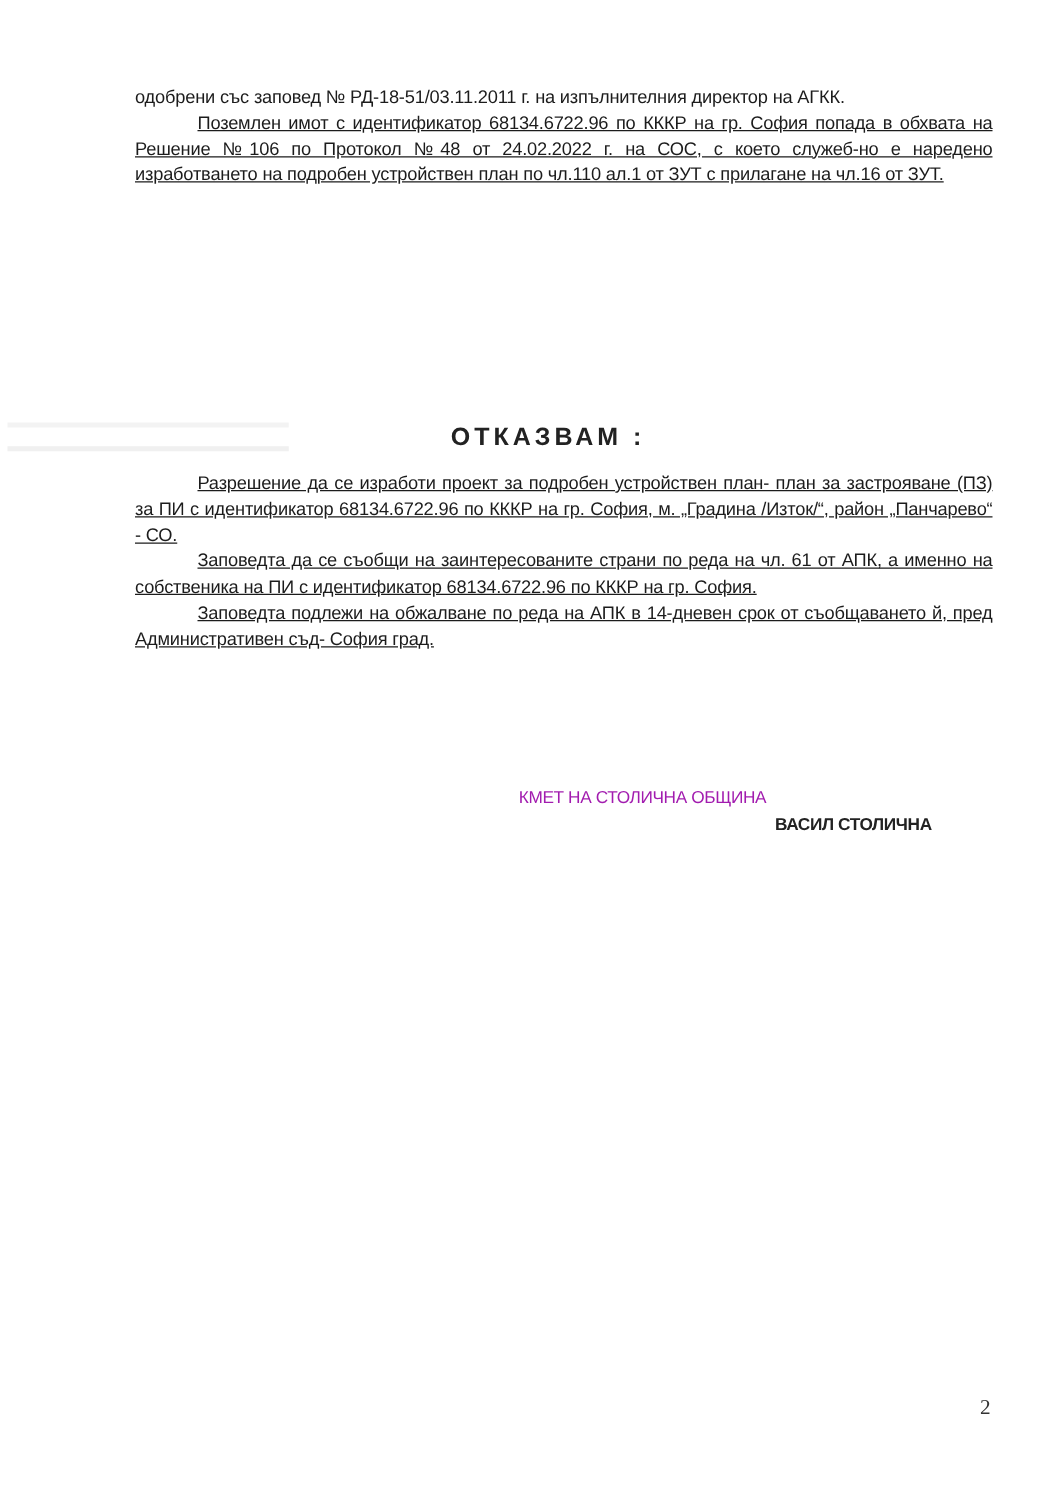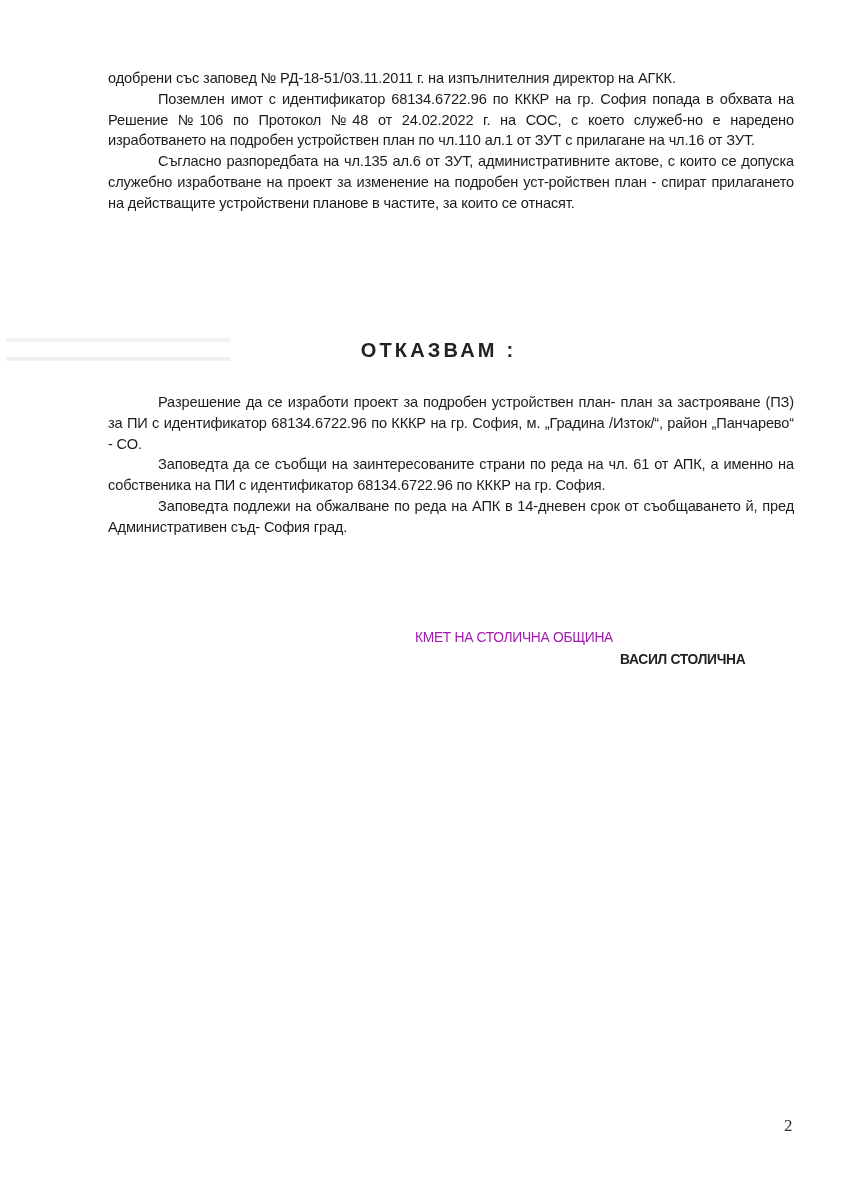--- a/index.html
+++ b/index.html
@@ -8,23 +8,23 @@
       position: relative; overflow: hidden;
       font-family: "Liberation Sans Narrow", "Liberation Sans", "DejaVu Sans", sans-serif;
       color: #1c1c1c;
     }
     .page { position: absolute; left: 0; top: 0; width: 770px; height: 1200px; }
     .body-text {
       position: absolute; left: 108px; width: 686px;
       font-size: 14.6px; line-height: 20.8px; letter-spacing: -0.15px;
     }
     .block1 { top: 68px; }
-    .block2 { top: 377px; margin-top: 15px; }
+    .block2 { top: 377px; }
     .para { margin: 0; text-align: justify; text-align-last: left; }
-    .para.indent { text-indent: 50px; }
+    .para.indent { text-indent: 50px; text-decoration: underline; }
     .heading {
       position: absolute; top: 339px; left: 0; width: 849px; text-align: center;
       font-size: 20px; font-weight: bold; letter-spacing: 3.2px; color: #222;
       padding-left: 28px; box-sizing: border-box;
     }
     .sig-title {
       position: absolute; top: 630px; left: 415px;
       font-size: 13.8px; font-weight: normal; letter-spacing: -0.3px; color: #a21caf;
     }
     .sig-name {
@@ -44,21 +44,20 @@
 <body>
 
 <div class="page">
 
   <div class="artifact a1"></div>
   <div class="artifact a2"></div>
 
   <div class="body-text block1">
     <p class="para">одобрени със заповед № РД-18-51/03.11.2011 г. на изпълнителния директор на АГКК.</p>
     <p class="para indent">Поземлен имот с идентификатор 68134.6722.96 по КККР на гр. София попада в обхвата на Решение №106 по Протокол №48 от 24.02.2022 г.  на СОС, с което служеб-но е наредено изработването на подробен устройствен план по чл.110 ал.1  от ЗУТ с прилагане на чл.16 от ЗУТ.</p>
-    <p class="para indent">Съгласно разпоредбата на чл.135 ал.6 от ЗУТ, административните актове, с които се допуска служебно изработване на проект  за изменение на подробен уст-ройствен план - спират прилагането на действащите устройствени планове в частите, за които се отнасят.</p>
   </div>
 
   <div class="heading">ОТКАЗВАМ :</div>
 
   <div class="body-text block2">
     <p class="para indent">Разрешение да се изработи проект за подробен устройствен план- план за застрояване (ПЗ) за ПИ с идентификатор 68134.6722.96 по КККР на гр. София, м. „Градина /Изток/“, район „Панчарево“ - СО.</p>
     <p class="para indent">Заповедта да се съобщи на заинтересованите страни по реда на чл. 61 от АПК, а именно на собственика на ПИ с идентификатор 68134.6722.96 по КККР на гр. София.</p>
     <p class="para indent">Заповедта подлежи на обжалване по реда на АПК в 14-дневен срок от съобщаването й,  пред Административен съд- София град.</p>
   </div>
 

